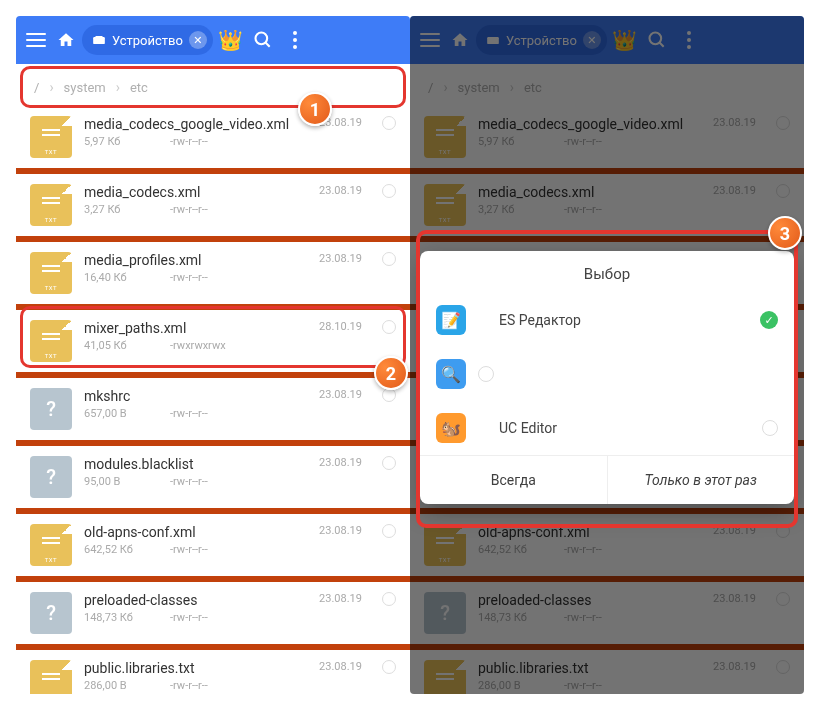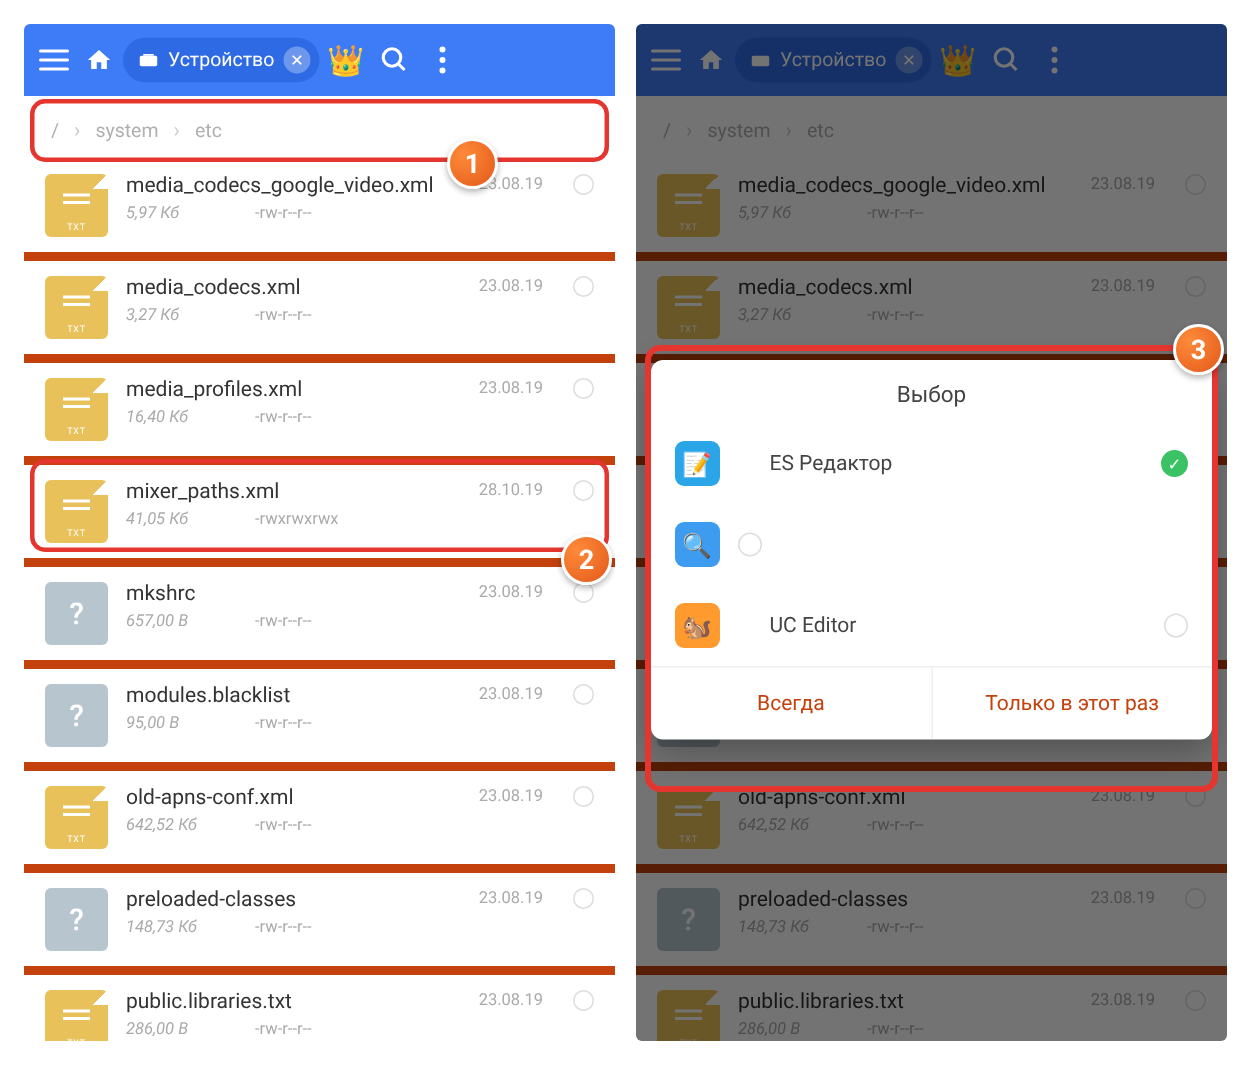--- a/index.html
+++ b/index.html
@@ -1,17 +1,17 @@
 <!DOCTYPE html>
 <html><head>
 <meta charset="utf-8">
 <style>
 * { margin: 0; padding: 0; box-sizing: border-box; font-family: -apple-system, Roboto, Arial, sans-serif; }
 body { background: #fff; width: 834px; height: 710px; position: relative; }
-.screens { display: flex; gap: 14px; padding: 16px; }
+.screens { display: flex; gap: 0; padding: 16px; }
 .screen { width: 394px; height: 678px; background: #fff; position: relative; overflow: hidden; border-radius: 4px; }
 
 .topbar { height: 48px; background: #3e7cf7; display: flex; align-items: center; padding: 0 6px; gap: 4px; }
 .hamburger { width: 28px; height: 28px; display: flex; flex-direction: column; justify-content: center; gap: 4px; padding: 4px; }
 .hamburger span { height: 2px; background: #fff; border-radius: 1px; }
 .home-ico { width: 24px; display:flex; align-items:center; justify-content:center; }
 .tab { background: #2f6ae5; border-radius: 16px; height: 30px; display: flex; align-items: center; padding: 0 6px 0 10px; gap: 6px; font-size: 13px; color: #fff; }
 .tab-close { width: 18px; height: 18px; border-radius: 50%; background: rgba(255,255,255,0.3); display: flex; align-items: center; justify-content: center; font-size: 11px; color: #fff; }
 .crown { width: 28px; font-size: 20px; text-align: center; }
 .search-ico, .dots { width: 28px; display: flex; align-items: center; justify-content: center; }
@@ -29,43 +29,43 @@
 .ficon.txt::before { content:""; position:absolute; top:0; right:0; width:10px; height:10px; background:linear-gradient(135deg,transparent 50%, #fff 50%); }
 .ficon.txt::after { content:"TXT"; position:absolute; bottom:3px; font-size:6px; color:#fff; letter-spacing:0.5px; }
 .ficon .lines { width: 18px; height: 10px; position: relative; margin-top:-6px; }
 .ficon .lines::before, .ficon .lines::after { content:""; position:absolute; left:0; right:0; height:2px; background:#fff; }
 .ficon .lines::before { top:0; } .ficon .lines::after { top:5px; }
 .ficon.unk { background: #b7c5cf; }
 .ficon.unk::after { content:"?"; color:#fff; font-size:20px; font-weight:500; }
 .fmeta { flex: 1; min-width: 0; }
 .fname { font-size: 14px; color: #333; margin-bottom: 3px; white-space: nowrap; overflow: hidden; text-overflow: ellipsis; }
 .fsub { display: flex; gap: 30px; font-size: 11px; color: #aaa; }
-.fsize { min-width: 56px; font-style: italic; }
+.fsize { min-width: 56px; }
 .fdate { font-size: 11px; color: #aaa; width: 54px; text-align: right; }
 .fradio { width: 14px; height: 14px; border: 1.5px solid #ddd; border-radius: 50%; margin-left: 8px; }
 
 .highlight { position: absolute; border: 3px solid #e4362f; border-radius: 10px; pointer-events: none; }
 .badge { position: absolute; width: 34px; height: 34px; border-radius: 50%; background: radial-gradient(circle at 30% 30%, #ff8a3a, #e25a1a); border: 2px solid #fff; box-shadow: 0 2px 4px rgba(0,0,0,0.3); display: flex; align-items: center; justify-content: center; color: #fff; font-weight: bold; font-size: 18px; z-index: 20; }
 
 .overlay { position: absolute; inset: 0; background: rgba(0,0,0,0.55); }
 
-.dialog-wrap { position: absolute; left: 10px; right: 10px; top: 224px; }
+.dialog-wrap { position: absolute; left: 10px; right: 10px; top: 235px; }
 .dialog { background: #fff; border-radius: 8px; overflow: hidden; box-shadow: 0 8px 24px rgba(0,0,0,0.3); }
 .dialog-title { text-align: center; padding: 14px 0 10px; font-size: 15px; color: #444; }
 .opt { display: flex; align-items: center; gap: 12px; padding: 12px 16px; font-size: 14px; color: #444; }
 .opt-ico { width: 30px; height: 30px; border-radius: 6px; flex-shrink: 0; display:flex; align-items:center; justify-content:center; font-size:16px; color:#fff; }
 .opt-ico.es { background: #2aa5e8; }
 .opt-ico.am { background: #3e9cf0; }
 .opt-ico.uc { background: #ff9a2e; }
 .opt-label { flex: 1; margin-left: 21px; }
 .opt-radio { width: 16px; height: 16px; border: 1.5px solid #ddd; border-radius: 50%; }
 .opt-check { width: 18px; height: 18px; border-radius: 50%; background: #3bc264; display: flex; align-items: center; justify-content: center; color: #fff; font-size: 11px; }
 .dialog-btns { display: flex; border-top: 1px solid #eee; }
-.dialog-btn { flex: 1; padding: 16px 0; text-align: center; font-size: 14px; color: #c2410c; }
-.dialog-btn + .dialog-btn { border-left: 1px solid #eee; }
+.dialog-btn { flex: 1; padding: 16px 0; text-align: center; font-size: 14px; color: #404040; }
+.dialog-btn + .dialog-btn { border-left: 1px solid #eee; font-style: italic; }
 
 .hl-dialog { position: absolute; border: 4px solid #e4362f; border-radius: 10px; left: 6px; right: 6px; top: 214px; height: 298px; pointer-events: none; }
 </style>
 </head>
 <body>
 
 <div class="screens">
 
   <div class="screen">
     <div class="topbar">

